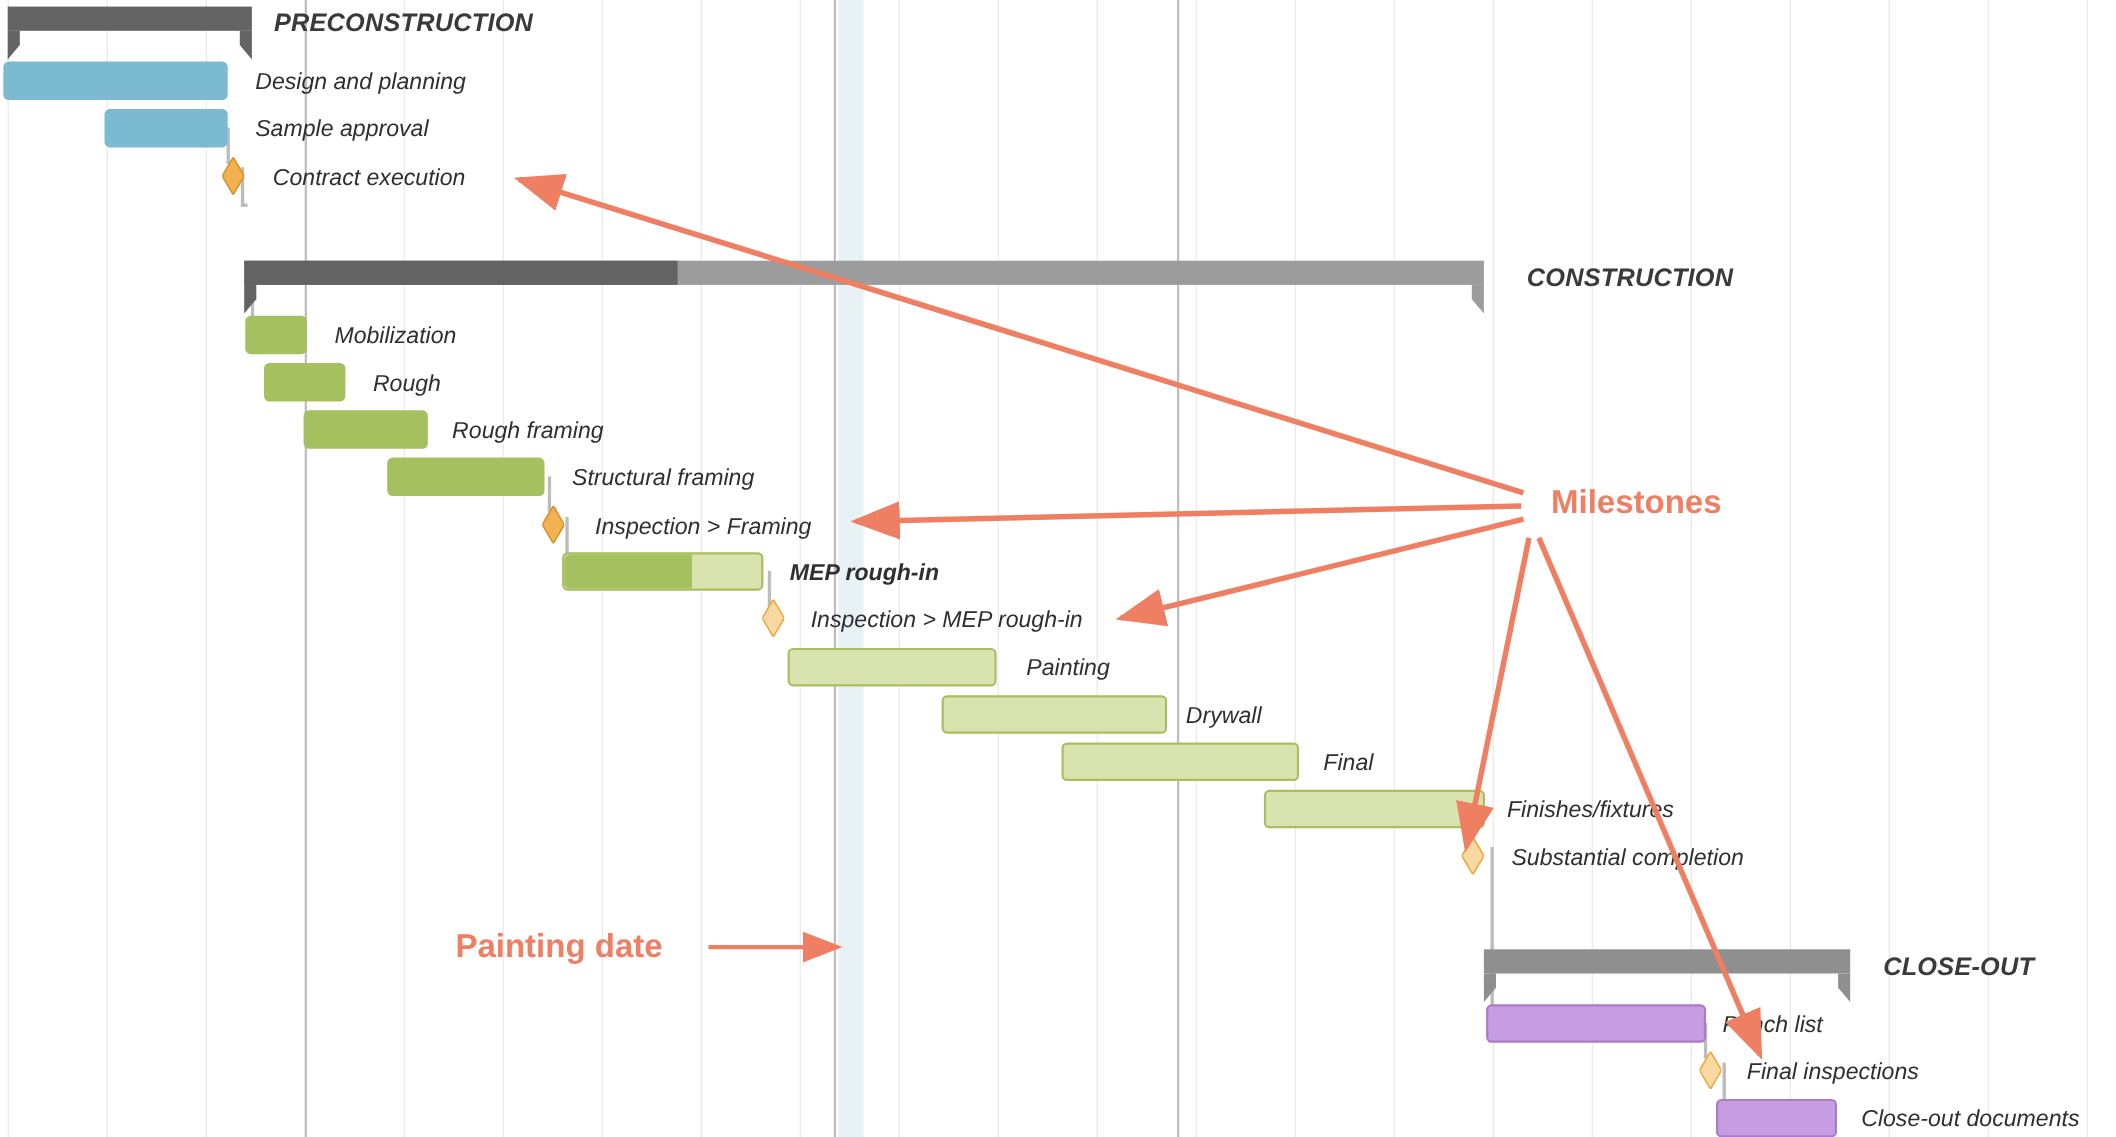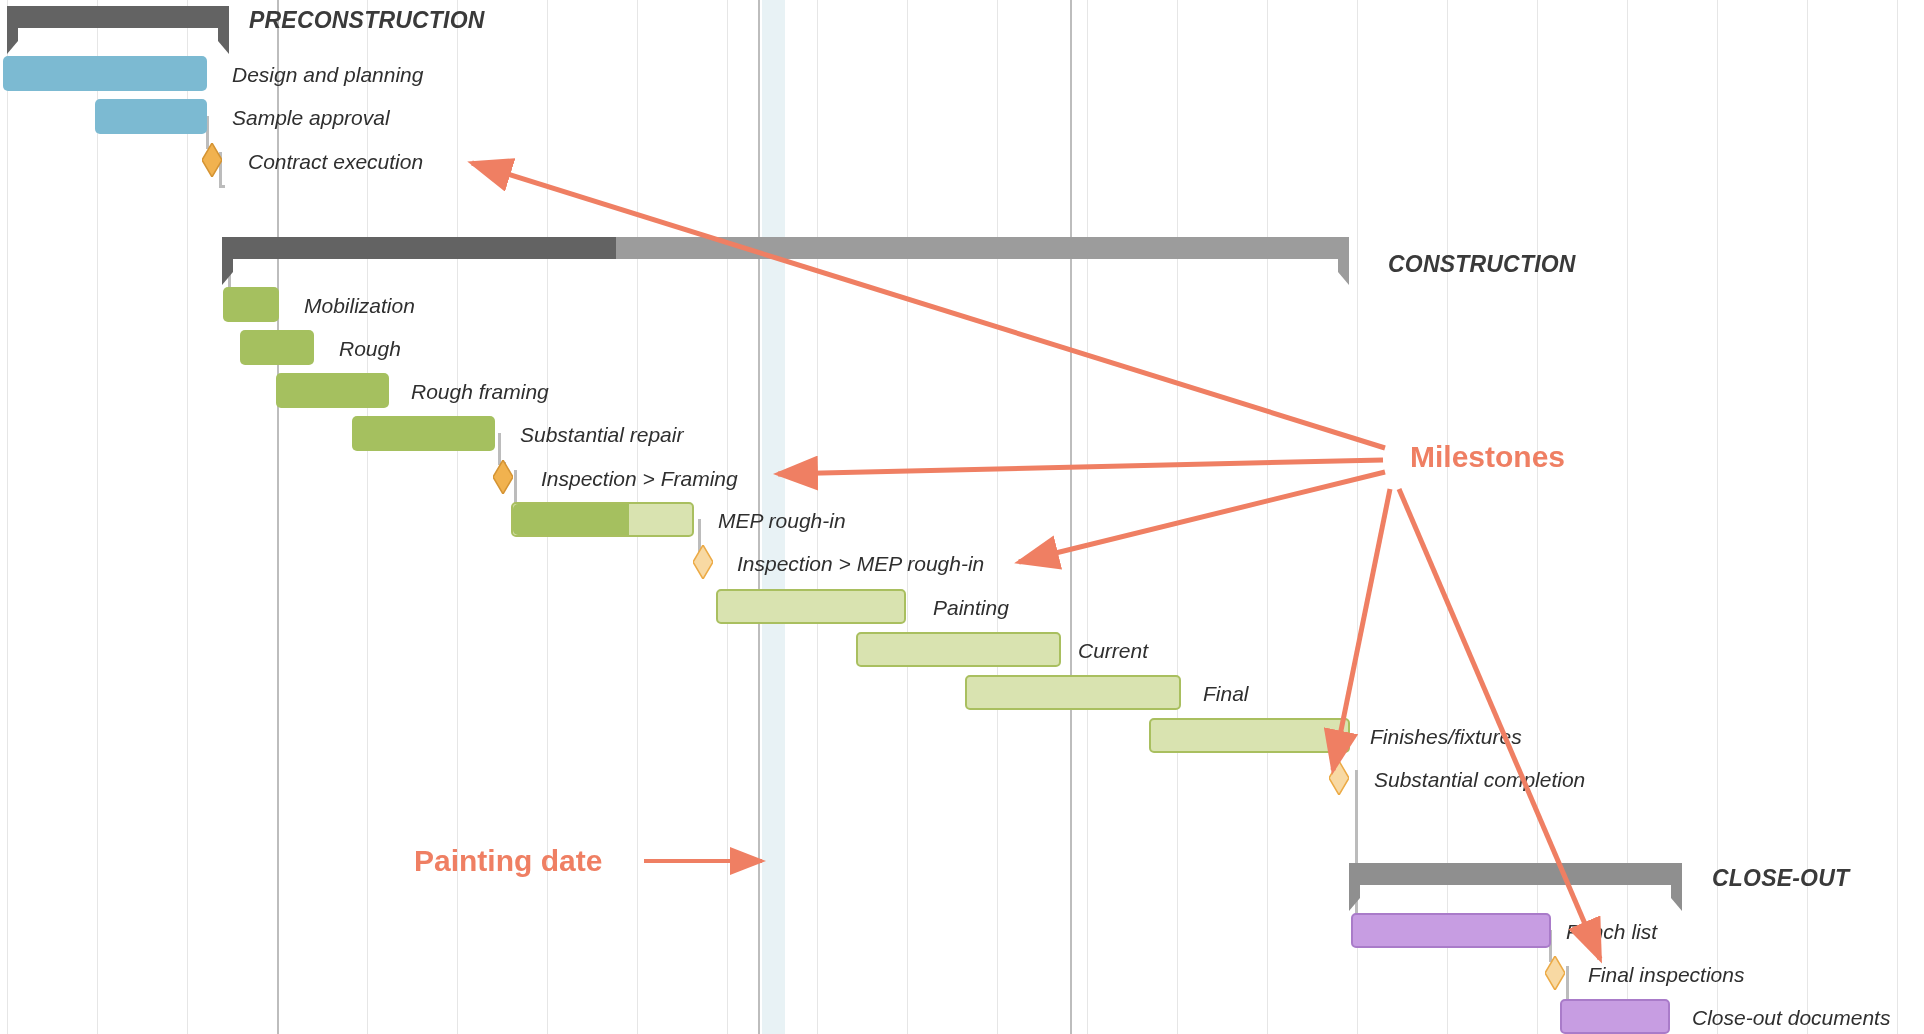--- a/index.html
+++ b/index.html
@@ -168,34 +168,34 @@
       <div class="ms" style="left: 1545px; top: 956px;">
         <svg width="20" height="34" viewBox="0 0 20 34">
           <polygon points="10,0 20,17 10,34 0,17" fill="#f8d9a3" stroke="#ecaa45" stroke-width="1.5"></polygon>
         </svg>
       </div>
       <div class="bar" style="left: 1560px; top: 999px; width: 110px; background: rgb(199, 157, 226); border: 2px solid rgb(169, 123, 201);"></div>
     </div>
 
   <div id="label-layer">
       <div class="phaselabel" style="left: 249px; top: 9px;">PRECONSTRUCTION</div>
-      <div class="phaselabel" style="left: 1388px; top: 253px; font-style: italic;">CONSTRUCTION</div>
+      <div class="phaselabel" style="left: 1388px; top: 241px; font-style: italic;">CONSTRUCTION</div>
       <div class="phaselabel" style="left: 1712px; top: 867px;">CLOSE-OUT</div>
       <div class="tasklabel" style="left: 232px; top: 64px;">Design and planning</div>
       <div class="tasklabel" style="left: 232px; top: 107px;">Sample approval</div>
       <div class="tasklabel" style="left: 248px; top: 151px;">Contract execution</div>
       <div class="tasklabel" style="left: 304px; top: 295px;">Mobilization</div>
       <div class="tasklabel" style="left: 339px; top: 338px;">Rough</div>
       <div class="tasklabel" style="left: 411px; top: 381px;">Rough framing</div>
-      <div class="tasklabel" style="left: 520px; top: 424px;">Substantial repair</div>
+      <div class="tasklabel" style="left: 520px; top: 424px;">Structural framing</div>
       <div class="tasklabel" style="left: 541px; top: 468px;">Inspection &gt; Framing</div>
-      <div class="tasklabel" style="left: 718px; top: 510px;">MEP rough-in</div>
+      <div class="tasklabel" style="left: 718px; top: 510px; font-weight: bold;">MEP rough-in</div>
       <div class="tasklabel" style="left: 737px; top: 553px;">Inspection &gt; MEP rough-in</div>
       <div class="tasklabel" style="left: 933px; top: 597px;">Painting</div>
-      <div class="tasklabel" style="left: 1078px; top: 640px;">Current</div>
+      <div class="tasklabel" style="left: 1078px; top: 640px;">Drywall</div>
       <div class="tasklabel" style="left: 1203px; top: 683px;">Final</div>
       <div class="tasklabel" style="left: 1370px; top: 726px;">Finishes/fixtures</div>
       <div class="tasklabel" style="left: 1374px; top: 769px;">Substantial completion</div>
       <div class="tasklabel" style="left: 1566px; top: 921px;">Punch list</div>
       <div class="tasklabel" style="left: 1588px; top: 964px;">Final inspections</div>
       <div class="tasklabel" style="left: 1692px; top: 1007px;">Close-out documents</div>
     </div>
 
   <svg id="annotsvg" viewBox="0 0 1924 1034" preserveAspectRatio="none">
     <defs>

